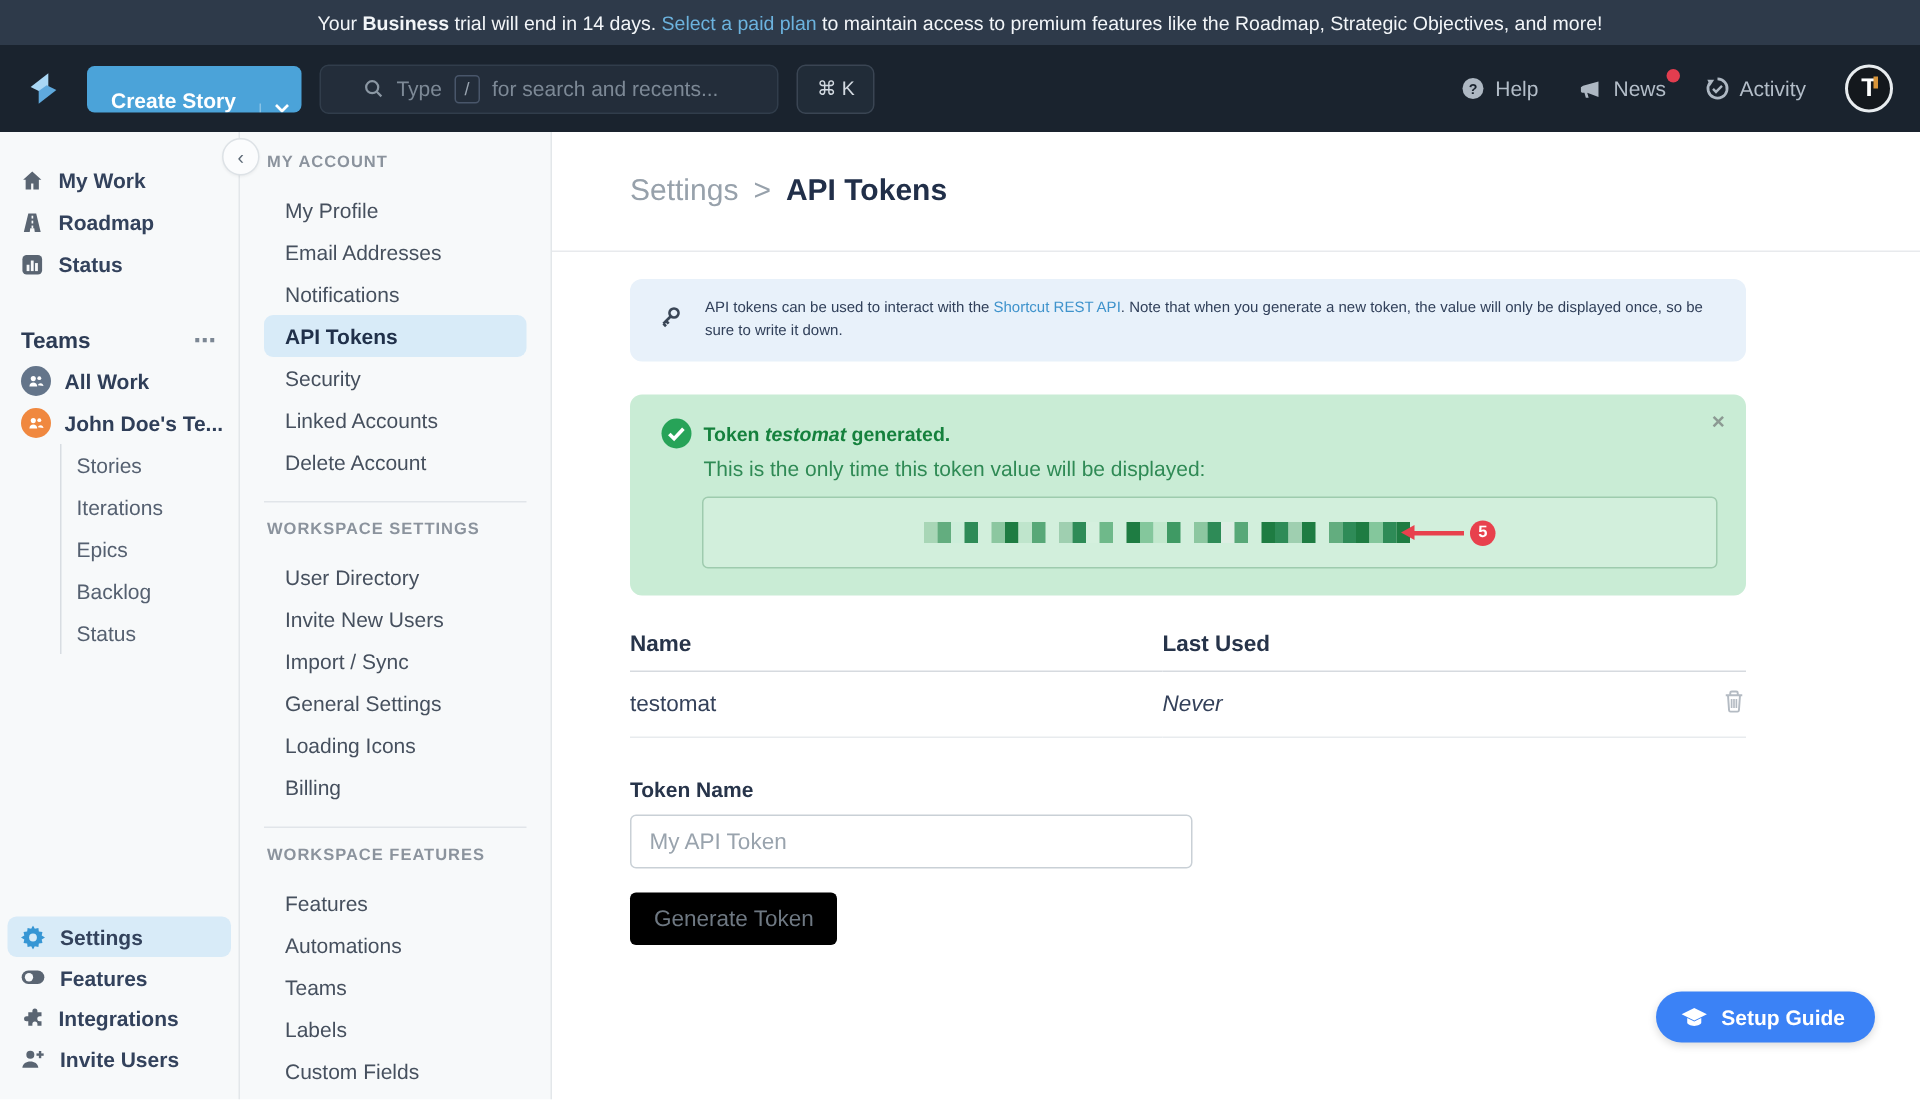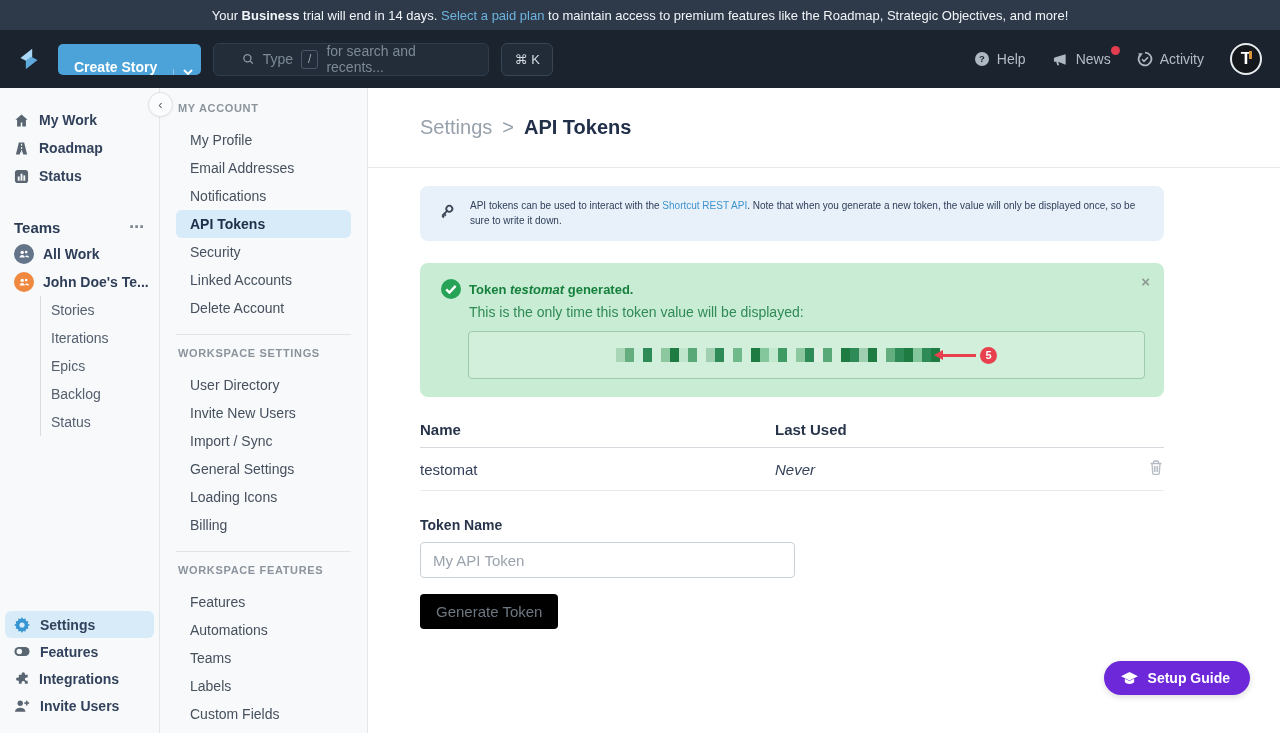--- a/index.html
+++ b/index.html
@@ -9,21 +9,21 @@
   .banner { height:30px; background:#2e3a4a; color:#f2f5f8; font-size:13px; display:flex; align-items:center; justify-content:center; gap:0; white-space:pre; }
   .banner b { font-weight:bold; }
   .banner a { color:#6cb3de; text-decoration:none; cursor:pointer; }
 
   
   .topnav { height:58px; background:#1a232e; display:flex; align-items:center; padding:0 18px 0 14px; }
   .logo { width:30px; height:30px; margin-right:14px; flex:none; }
   .btn-create { display:flex; align-items:flex-end; background:#4ba3d9; border-radius:5px; overflow:hidden; height:31px; cursor:pointer; }
   .btn-create .lbl { color:#fff; font-size:14px; font-weight:bold; display:flex; align-items:center; padding:0 16px; }
   .btn-create .caret { width:28px; display:flex; align-items:center; justify-content:center; border-left:1px solid rgba(255,255,255,.35); }
-  .searchbar { margin-left:12px; width:276px; height:33px; background:#232d3a; border:1px solid #313d4b; border-radius:6px; display:flex; align-items:center; padding:0 28px; gap:8px; color:#7d8996; font-size:14px; cursor:text; }
+  .searchbar { margin-left:12px; width:306px; height:33px; background:#232d3a; border:1px solid #313d4b; border-radius:6px; display:flex; align-items:center; padding:0 28px; gap:8px; color:#7d8996; font-size:14px; cursor:text; }
   .slashkey { border:1px solid #49566a; border-radius:3px; padding:0 6px; font-size:12px; line-height:17px; color:#9aa5b1; }
   .cmdk { margin-left:12px; height:33px; min-width:52px; background:#212c38; border:1px solid #3a4553; border-radius:6px; color:#d3dae1; font-size:13px; display:flex; align-items:center; justify-content:center; padding:0 10px; cursor:pointer; }
   .nav-right { margin-left:auto; display:flex; align-items:center; gap:26px; color:#b3bdc8; font-size:14px; }
   .nav-item { display:flex; align-items:center; gap:7px; cursor:pointer; position:relative; }
   .red-dot { position:absolute; top:-5px; right:-9px; width:9px; height:9px; border-radius:50%; background:#e23d4f; }
   .avatar { width:32px; height:32px; border-radius:50%; background:#14181d; border:2px solid #e8ecef; color:#fff; font-weight:bold; font-size:17px; display:flex; align-items:center; justify-content:center; cursor:pointer; position:relative; }
   .avatar .accent { position:absolute; top:6px; right:8px; width:3px; height:8px; background:#d9953a; }
 
   
   .workspace { display:flex; height:645px; position:relative; }
@@ -83,21 +83,21 @@
   td.lastused { font-style:italic; }
   th.c1 { width:355px; } th.c3 { width:40px; }
   td.actions { text-align:right; }
   .trash { cursor:pointer; }
 
   .form-label { margin-top:26px; font-size:14px; font-weight:bold; color:#27344a; }
   .token-input { margin-top:9px; width:375px; height:36px; border:1px solid #c9d0d6; border-radius:4px; padding:0 12px; font-size:15px; color:#333; font-family:inherit; background:#fff; }
   .token-input::placeholder { color:#99a3ad; }
   .btn-generate { margin-top:16px; background:#000000; color:#6e7882; border:none; border-radius:4px; padding:9px 16px; font-size:15px; font-family:inherit; cursor:pointer; }
 
-  .setup-guide { position:absolute; right:30px; bottom:38px; background:#6d28d9; color:#fff; font-size:14px; font-weight:bold; border-radius:19px; padding:9px 20px 9px 16px; display:flex; align-items:flex-end; gap:9px; cursor:pointer; box-shadow:0 2px 6px rgba(0,0,0,.15); }
+  .setup-guide { position:absolute; right:30px; bottom:38px; background:#3b82f6; color:#fff; font-size:14px; font-weight:bold; border-radius:19px; padding:9px 20px 9px 16px; display:flex; align-items:flex-end; gap:9px; cursor:pointer; box-shadow:0 2px 6px rgba(0,0,0,.15); }
 </style>
 </head>
 <body>
 
 <div class="banner"><span>Your </span><b>Business</b><span> trial will end in 14 days. </span><a>Select a paid plan</a><span> to maintain access to premium features like the Roadmap, Strategic Objectives, and more!</span></div>
 
 <div class="topnav">
   <svg class="logo" viewBox="0 0 28 28">
     <polygon points="6,13 17,4.5 17,12.5 12,16" fill="#a9d7f5"></polygon>
     <polygon points="22,15 11,23.5 11,15.5 16,12" fill="#5fa9dd"></polygon>

